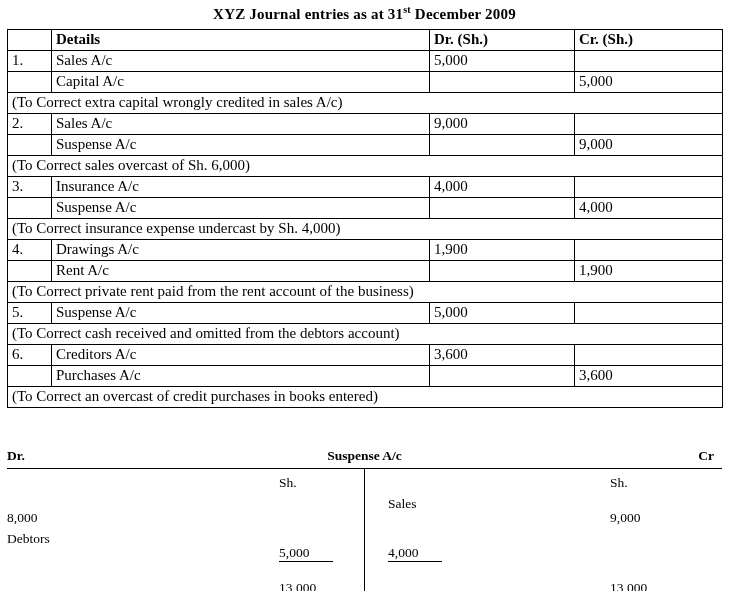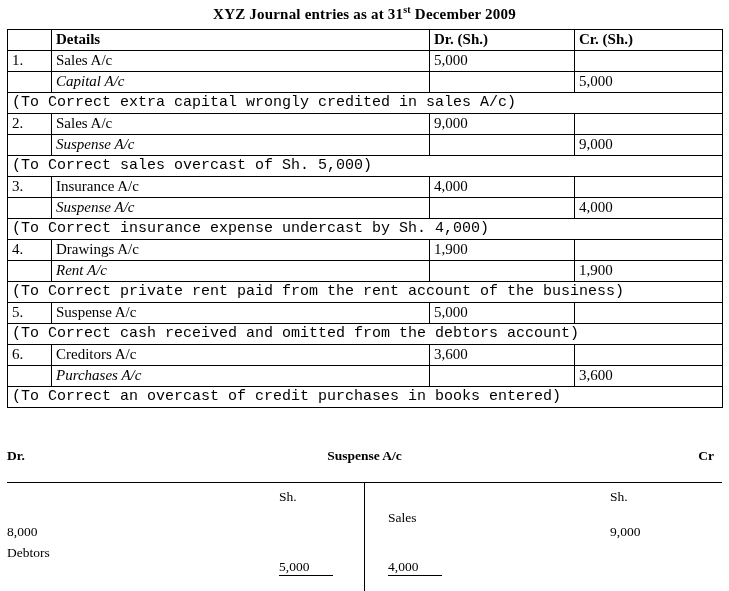--- a/index.html
+++ b/index.html
@@ -21,28 +21,28 @@
   table.journal { border-collapse:collapse; width:715px; table-layout:fixed; }
   .journal td, .journal th {
     border:1px solid #000;
     padding:1px 4px 2px 4px;
     text-align:left; vertical-align:top;
     height:21px; font-size:15px;
     overflow:hidden; white-space:nowrap;
   }
   .journal th { font-weight:bold; }
   .c-num { padding-left:11px; }
-  .indent { padding-left:36px;font-style:italic; }
-  .c-narr { padding-left:62px;font-family:Liberation Mono, monospace; }
+  .indent { padding-left:36px; }
+  .c-narr { padding-left:62px; }
 
   .taccount { margin-top:40px; }
   .t-header {
     display:flex; align-items:flex-end;
     border-bottom:1px solid #000;
-    font-weight:bold; padding-bottom:18px;
+    font-weight:bold; padding-bottom:4px;
   }
   .t-dr { width:150px; }
   .t-title { flex:1; text-align:center; }
   .t-cr { width:150px; text-align:right; padding-right:8px; }
 
   .t-body { display:flex; min-height:100px; }
   .t-left { width:358px; border-right:1px solid #000; padding-top:3px; }
   .t-right { flex:1; padding-top:3px; padding-left:23px; }
   .trow { display:flex; line-height:21px; }
   .tlabel { flex:1; white-space:nowrap; overflow:hidden; }
@@ -96,21 +96,21 @@
       <td>9,000</td>
       <td></td>
     </tr>
     <tr>
       <td class="c-num"></td>
       <td class="indent">Suspense A/c</td>
       <td></td>
       <td>9,000</td>
     </tr>
     <tr>
-      <td class="c-narr" colspan="4">(To Correct sales overcast of Sh. 5,000)</td>
+      <td class="c-narr" colspan="4">(To Correct sales overcast of Sh. 6,000)</td>
     </tr>
 
     <tr>
       <td class="c-num">3.</td>
       <td>Insurance A/c</td>
       <td>4,000</td>
       <td></td>
     </tr>
     <tr>
       <td class="c-num"></td>

